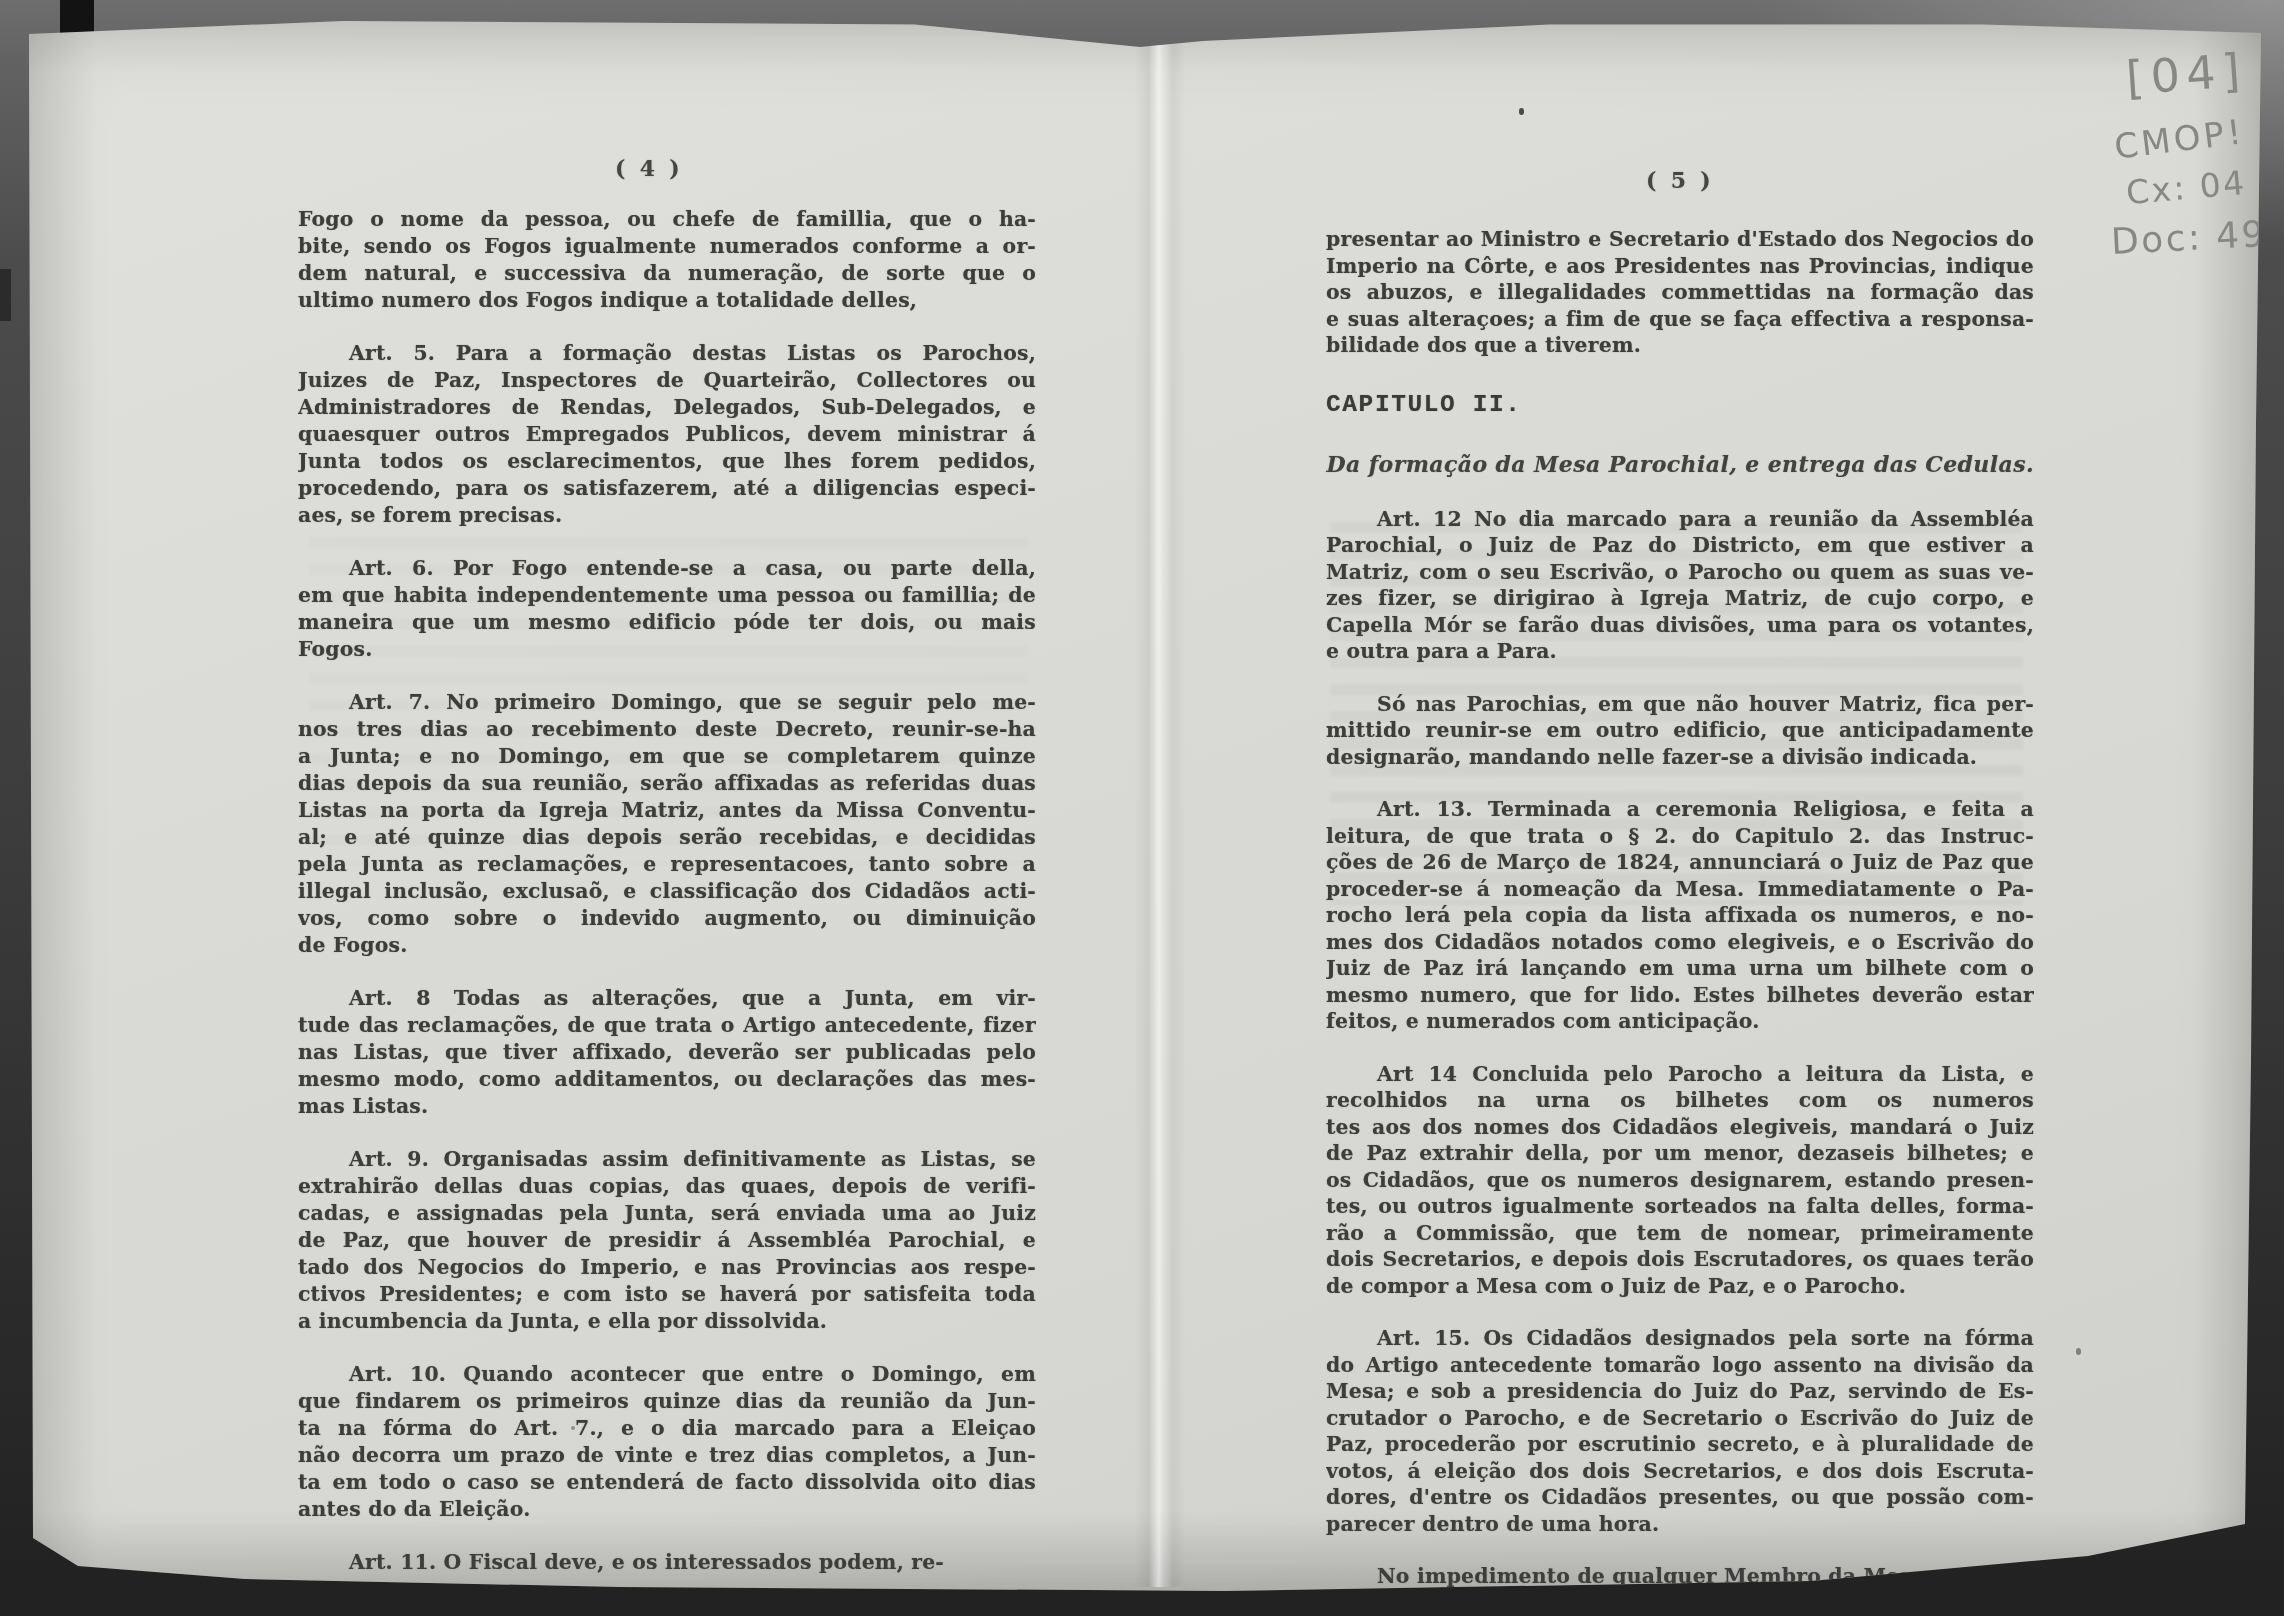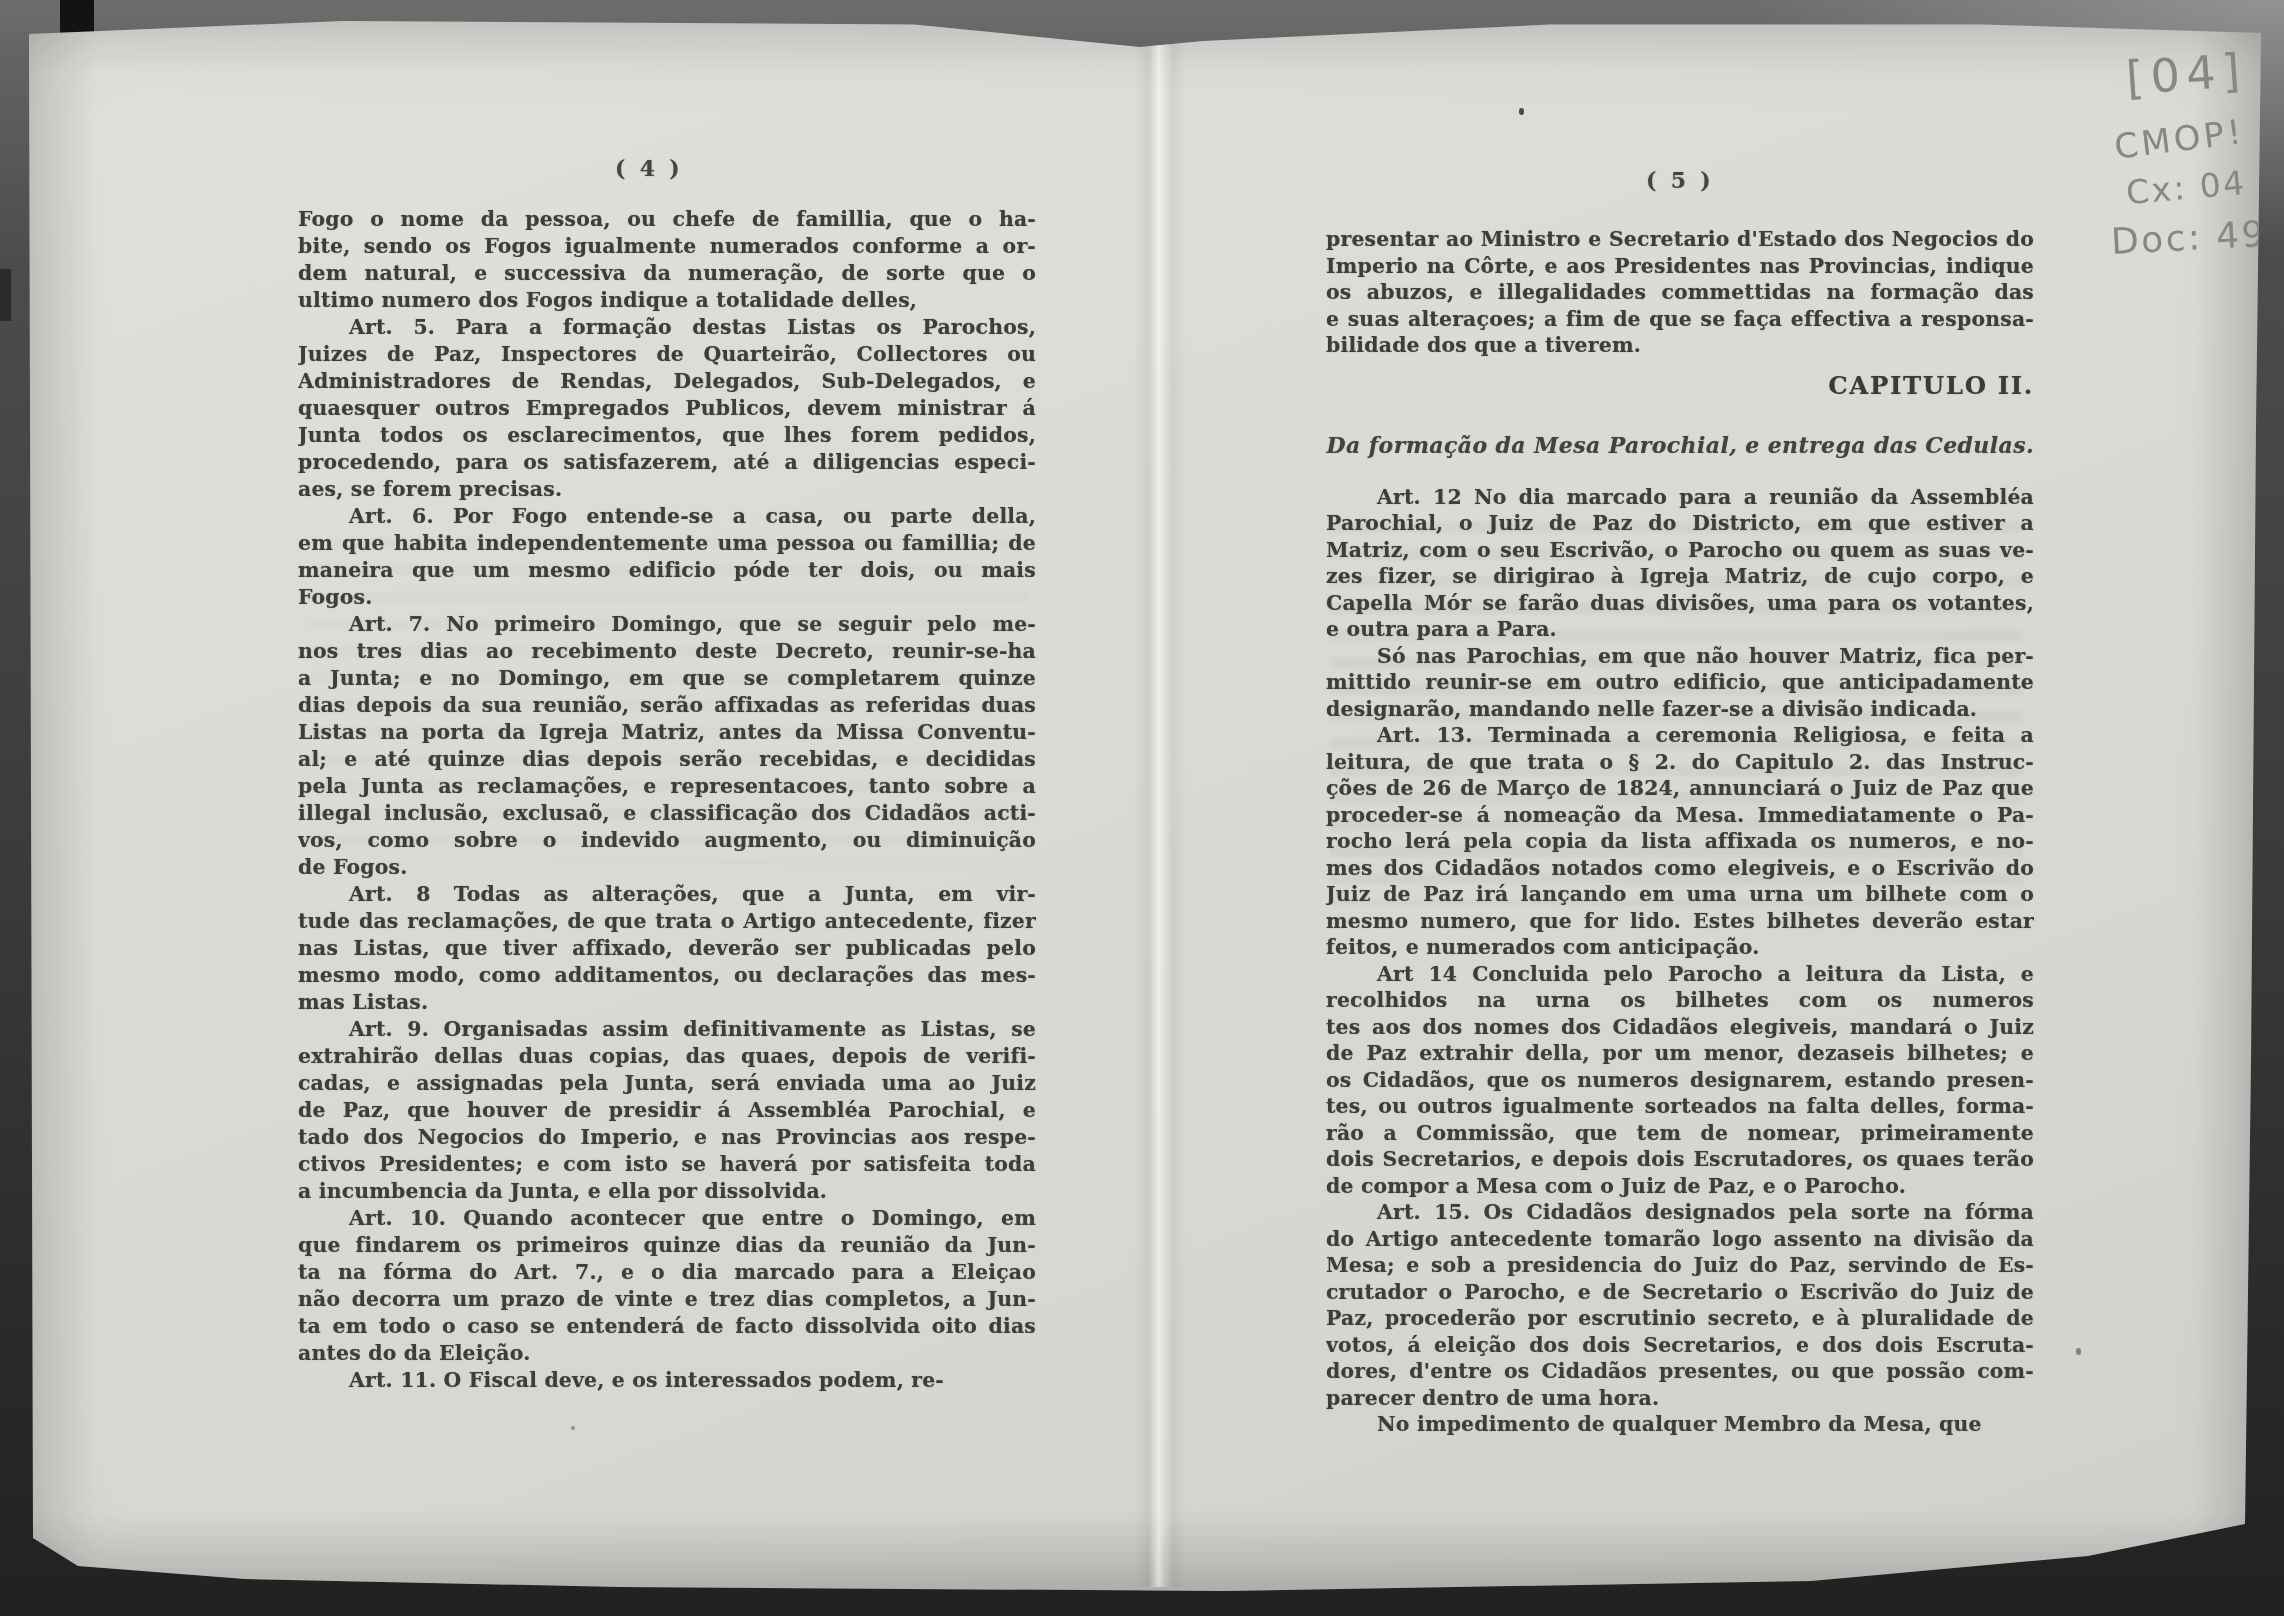--- a/index.html
+++ b/index.html
@@ -71,25 +71,26 @@
   .page-left .page-body{margin-top:24.5px;}
   .page-right .page-body{margin-top:33px;}
   .line{
     font-size:20.4px;font-weight:700;letter-spacing:0.2px;
     height:27px;line-height:27px;overflow:hidden;
     text-align:justify;text-align-last:justify;
     text-shadow:0 0 1px rgba(72,72,70,0.55);
   }
   .page-right .line{height:26.5px;line-height:26.5px;}
   .line.last{text-align-last:left;}
-  .para.indent .line.first{padding-left:51px;}
+  .para.indent .line.first{padding-left:51px;margin-top:26px;}
   .chapter-heading{
-    text-align:right;font-size:24.5px;font-weight:700;letter-spacing:1.6px;
-    height:33px;line-height:33px;margin-top:10px;color:#3a3a38;
+    text-align:left;font-size:24.5px;font-weight:700;letter-spacing:1.6px;
+    height:33px;line-height:33px;margin-top:29px;color:#3a3a38;
     text-shadow:0 0 1px rgba(70,70,68,0.55);
+    font-family:Liberation Mono, monospace;
   }
   .chapter-sub{
     text-align:right;font-size:22px;font-style:italic;font-weight:700;
     height:31px;line-height:31px;margin-top:28px;margin-bottom:23px;
     letter-spacing:0.4px;color:#424240;
     text-shadow:0 0 1px rgba(70,70,68,0.5);
   }
   
   .annot{
     position:absolute;color:#878785;

